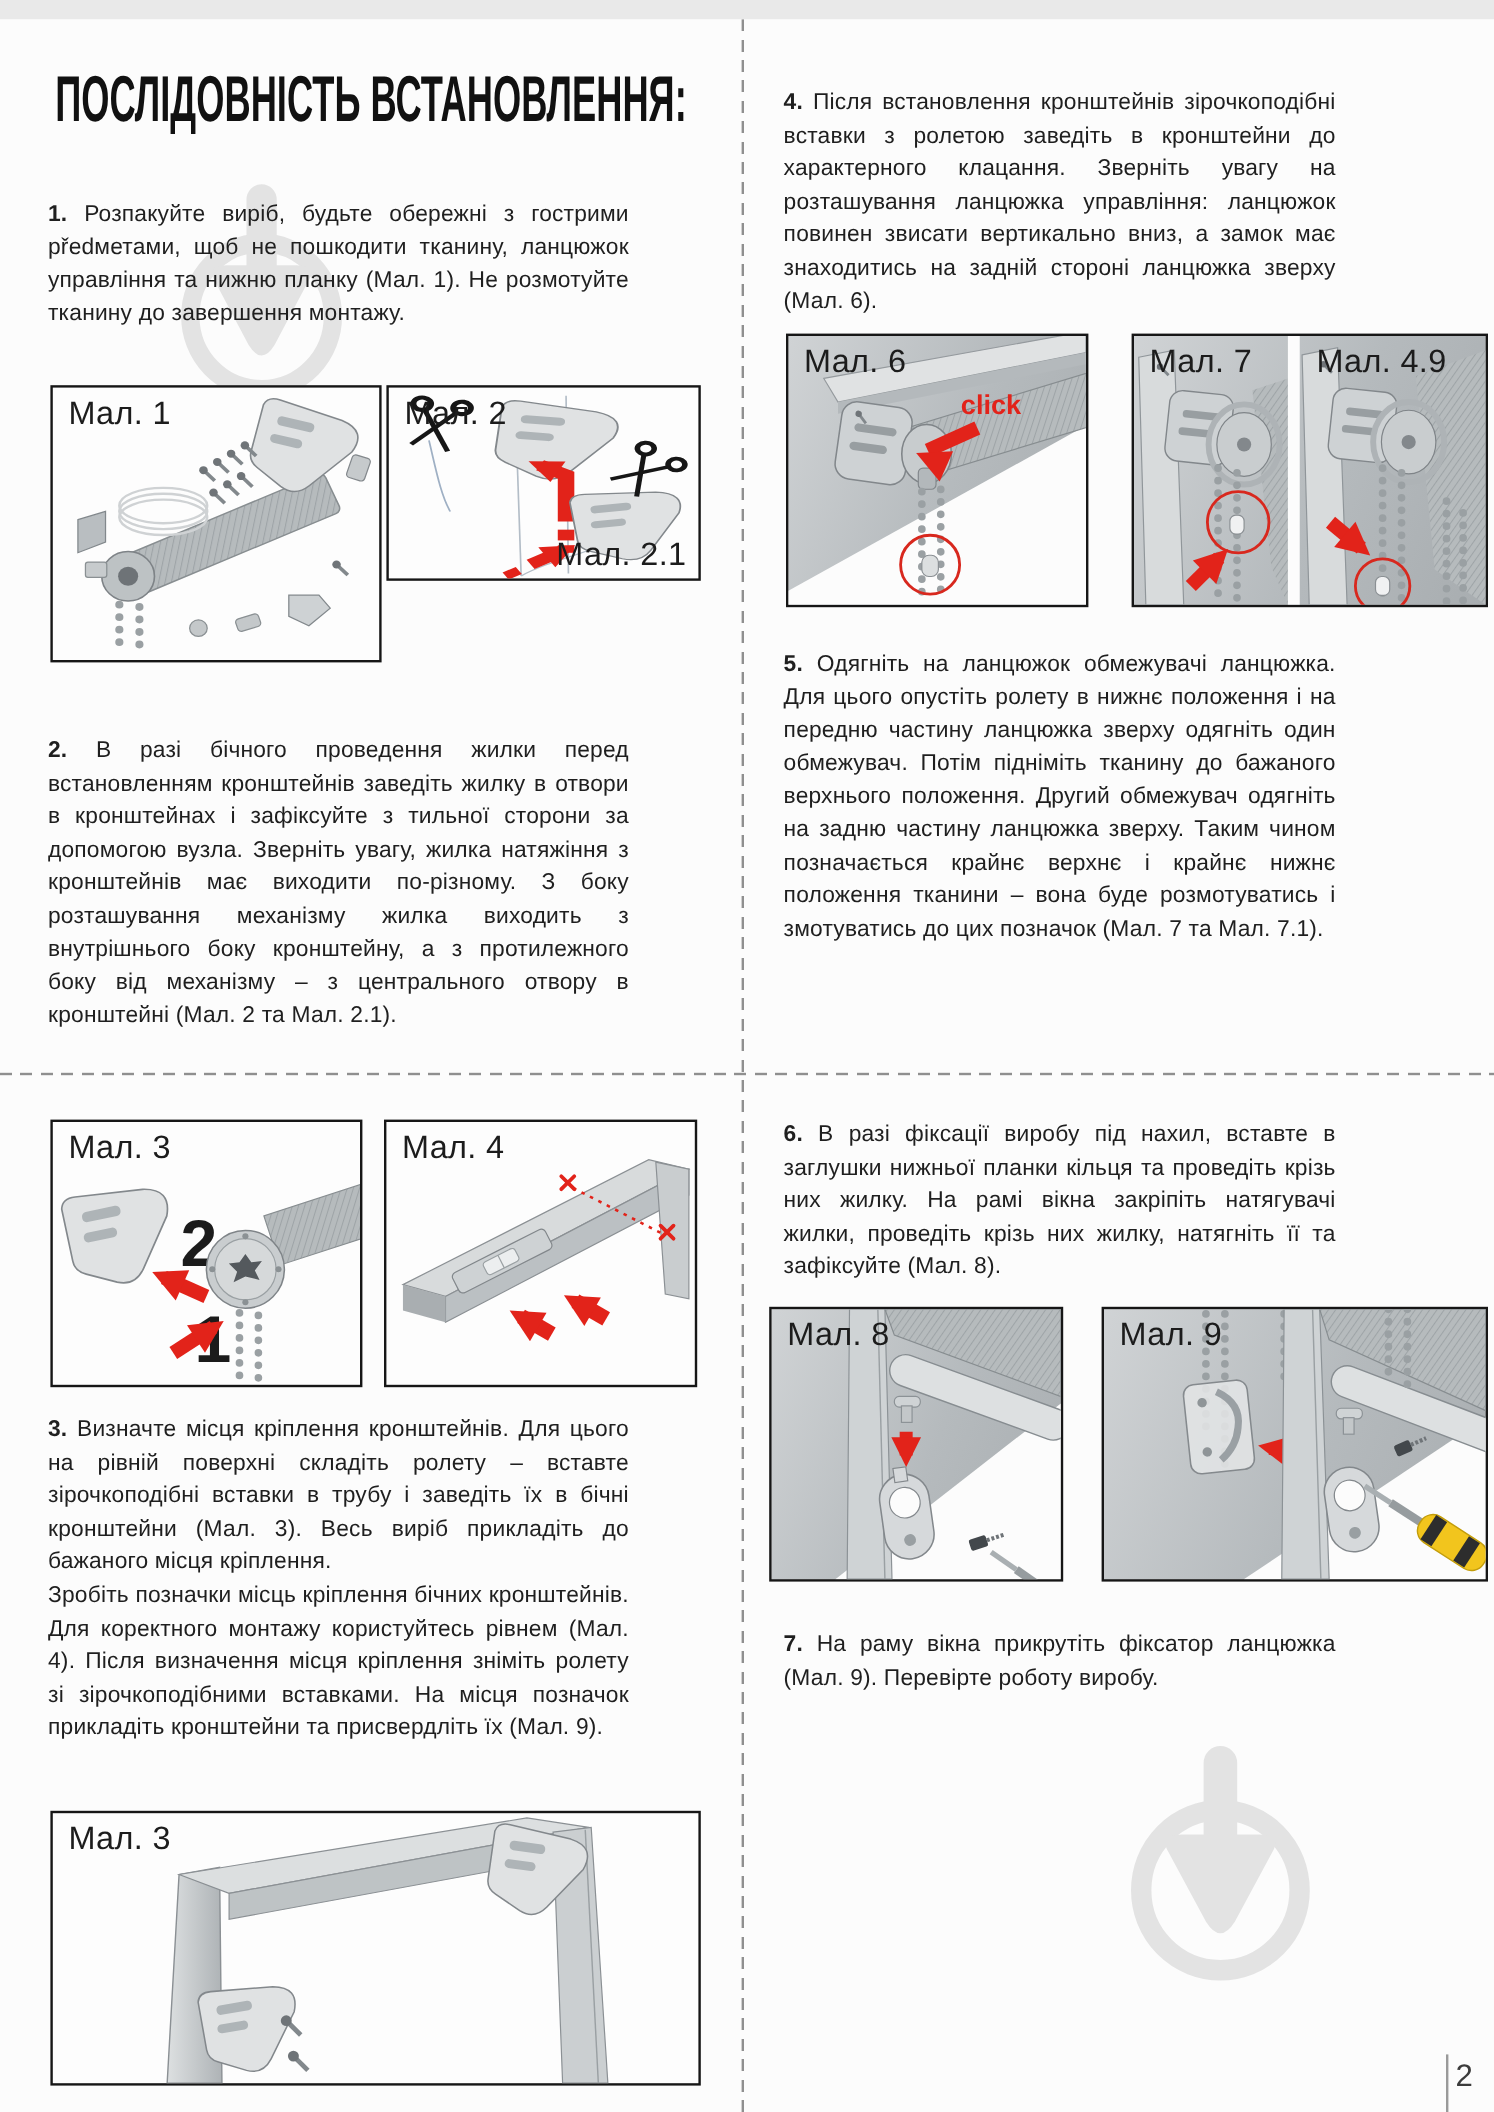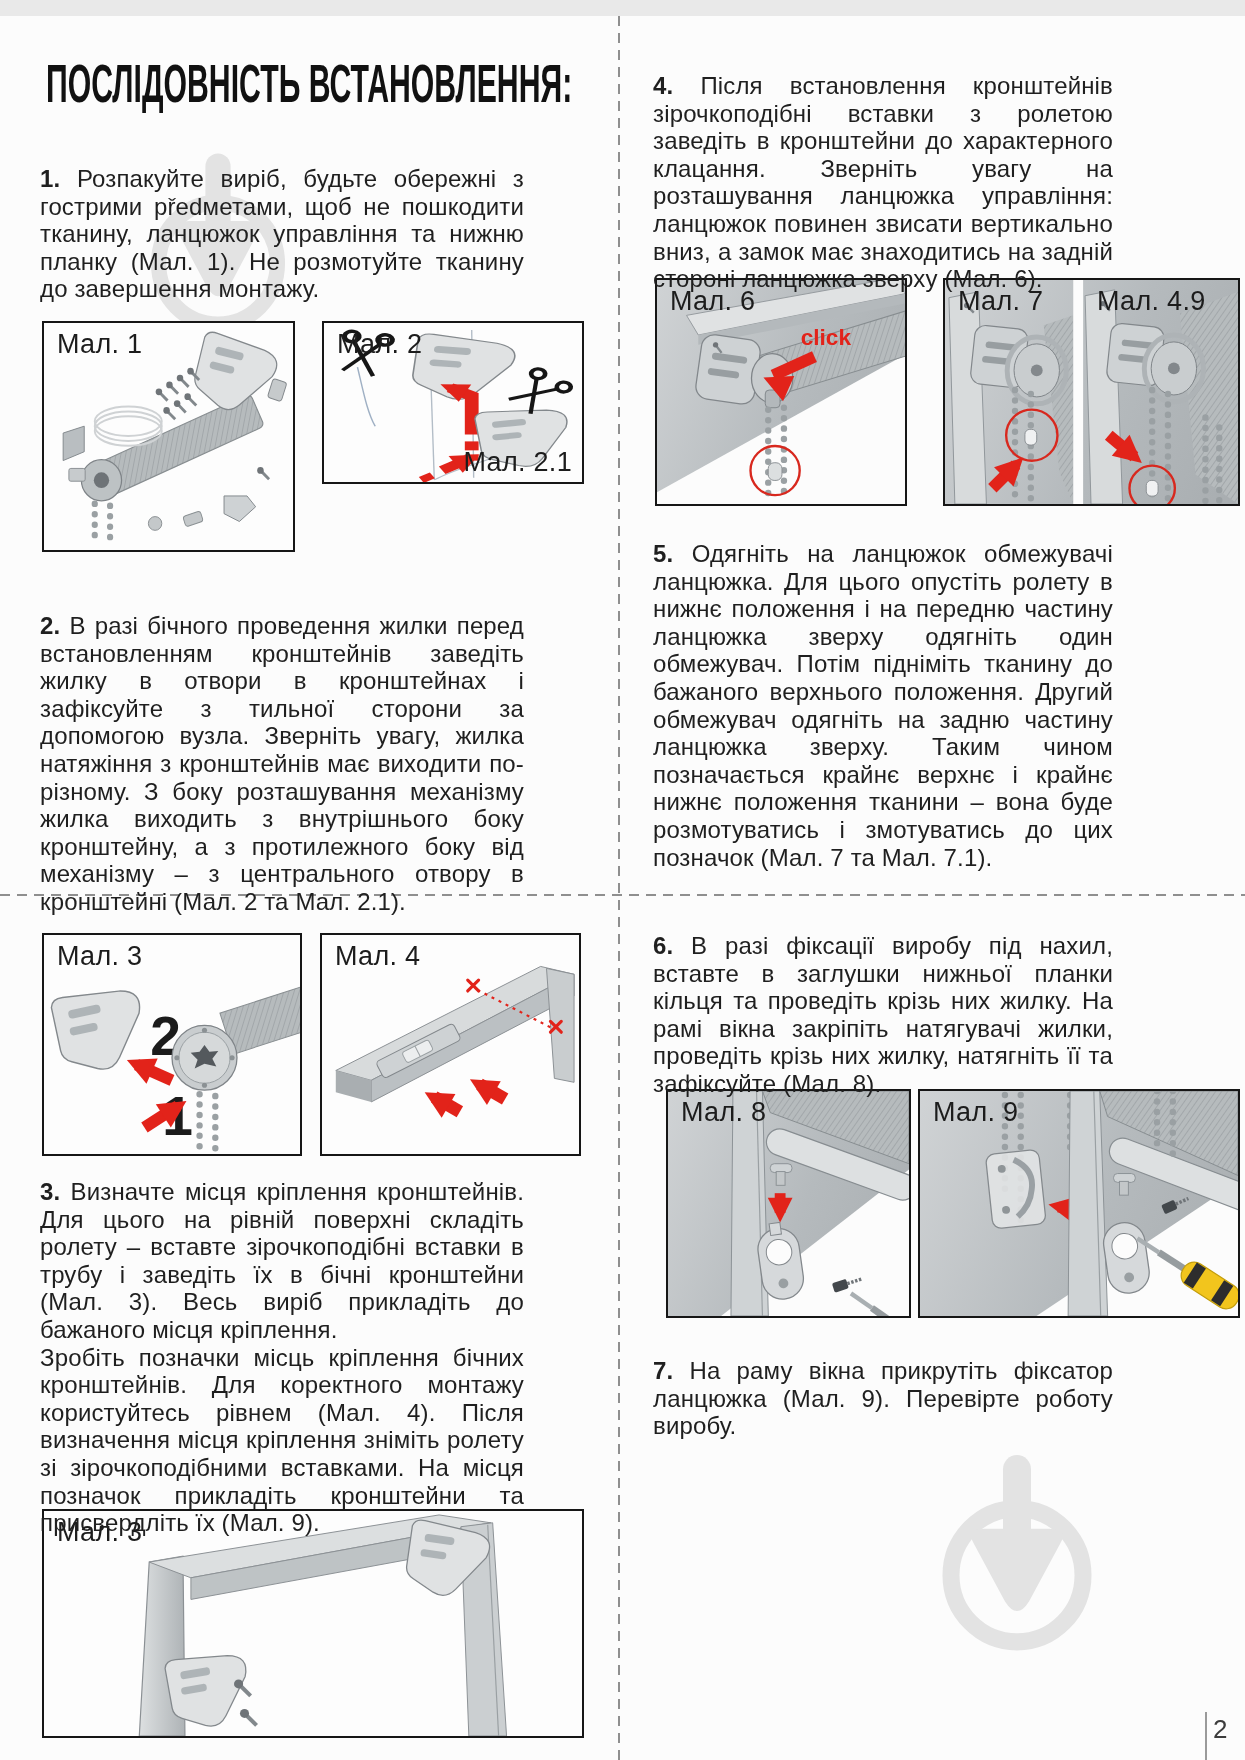--- a/index.html
+++ b/index.html
@@ -1,21 +1,21 @@
 <!DOCTYPE html>
 <html><head>
 <meta charset="utf-8">
 <style>
   html,body{margin:0;padding:0;background:#e9e9e9}
   .page{position:relative;width:1245px;height:1760px;margin:16px auto;background:#fcfcfc;
         font-family:"Liberation Sans",sans-serif;color:#1f1f1f;overflow:hidden}
   .title{position:absolute;left:46px;top:40px;margin:0;font-size:54px;line-height:54px;
          font-weight:bold;color:#111;white-space:nowrap;transform:scaleX(0.56);
          transform-origin:0 50%;letter-spacing:0}
-  .para{position:absolute;font-size:24px;line-height:27.6px;text-align:justify;
+  .para{position:absolute;font-size:19px;line-height:27.6px;text-align:justify;
         letter-spacing:0.15px;z-index:2}
   .para p{margin:0}
   .pnum{font-weight:bold}
   .figbox{position:absolute;margin:0;border:2px solid #161616;background:#fdfdfd;
           box-sizing:border-box;z-index:1}
   .figbox svg{position:absolute;left:0;top:0;width:100%;height:100%}
   .figbox.wall{background:linear-gradient(112deg,#d0d3d5 0%,#b5babd 55%,#a8adb0 100%)}
   .figlabel{position:absolute;left:13px;top:6px;font-size:27px;color:#1c1c1c;
             letter-spacing:0.3px;z-index:3}
   .figlabel.br{left:auto;top:auto;right:10px;bottom:4px}
@@ -106,21 +106,21 @@
   <div class="para" style="left:653px;top:524px;width:460px">
     <p><b class="pnum">5.</b> <span>Одягніть на ланцюжок обмежувачі ланцюжка. Для цього опустіть ролету в нижнє положення і на передню частину ланцюжка зверху одягніть один обмежувач. Потім підніміть тканину до бажаного верхнього положення. Другий обмежувач одягніть на задню частину ланцюжка зверху. Таким чином позначається крайнє верхнє і крайнє нижнє положення тканини – вона буде розмотуватись і змотуватись до цих позначок (Мал. 7 та Мал. 7.1).</span></p>
   </div>
   <div class="para" style="left:653px;top:916px;width:460px">
     <p><b class="pnum">6.</b> <span>В разі фіксації виробу під нахил, вставте в заглушки нижньої планки кільця та проведіть крізь них жилку. На рамі вікна закріпіть натягувачі жилки, проведіть крізь них жилку, натягніть її та зафіксуйте (Мал. 8).</span></p>
   </div>
   <div class="para" style="left:653px;top:1341px;width:460px">
     <p><b class="pnum">7.</b> <span>На раму вікна прикрутіть фіксатор ланцюжка (Мал. 9). Перевірте роботу виробу.</span></p>
   </div>
 
-  <figure class="figbox" style="left:42px;top:305px;width:253px;height:231px">
+  <figure class="figbox" style="left:42px;top:305px;width:276px;height:231px">
     <svg viewBox="0 0 260 231" preserveAspectRatio="none">
       <g transform="rotate(-24 62 160)">
         <rect x="62" y="142" width="176" height="36" rx="5" fill="url(#fab)" stroke="#888e91" stroke-width="1.2"></rect>
       </g>
       <circle cx="60" cy="160" r="21" fill="#bdc2c4" stroke="#7e8387" stroke-width="1.3"></circle>
       <circle cx="60" cy="160" r="8" fill="#6e7377"></circle>
       <line class="ch" x1="53" y1="184" x2="53" y2="224"></line>
       <line class="ch" x1="69" y1="186" x2="69" y2="224"></line>
       <g transform="rotate(14 196 42)">
           <use href="#plate" transform="translate(162,16)"></use>
@@ -314,21 +314,21 @@
         <rect x="64" y="204" width="12" height="16" rx="5" fill="#f0f1f2" stroke="#8b9094"></rect>
         <circle cx="70" cy="212" r="23" fill="none" stroke="#d8281e" stroke-width="2.4"></circle>
         <path d="M26,158 L52,180" stroke="#e2231a" stroke-width="12"></path>
         <use href="#ahead" transform="translate(58,185) rotate(40)"></use>
       </g>
     </svg>
     <span class="figlabel">Мал. 7</span>
     <span class="figlabel second">Мал. 4.9</span>
   </figure>
 
-  <figure class="figbox wall" style="left:666px;top:1073px;width:245px;height:229px">
+  <figure class="figbox wall" style="left:641px;top:1073px;width:245px;height:229px">
     <svg viewBox="0 0 245 229" preserveAspectRatio="none">
       <polygon points="54,229 245,80 245,229" fill="#fcfcfc"></polygon>
       <polygon points="66,0 96,0 102,229 64,229" fill="#cfd3d5" stroke="#8c9296" stroke-width="1"></polygon>
       <line x1="90" y1="0" x2="96" y2="229" stroke="#9aa0a3" stroke-width="1.2"></line>
       <polygon points="96,0 245,0 245,74 104,22" fill="url(#fab)" stroke="#878d90"></polygon>
       <g transform="rotate(20 112 52)">
         <rect x="100" y="38" width="160" height="27" rx="13.5" fill="#dde0e1" stroke="#878d91" stroke-width="1.2"></rect>
       </g>
       <rect x="104" y="74" width="22" height="9" rx="4" fill="#cfd3d5" stroke="#8c9296"></rect>
       <rect x="110" y="82" width="9" height="14" fill="#c3c7c9" stroke="#8c9296"></rect>

